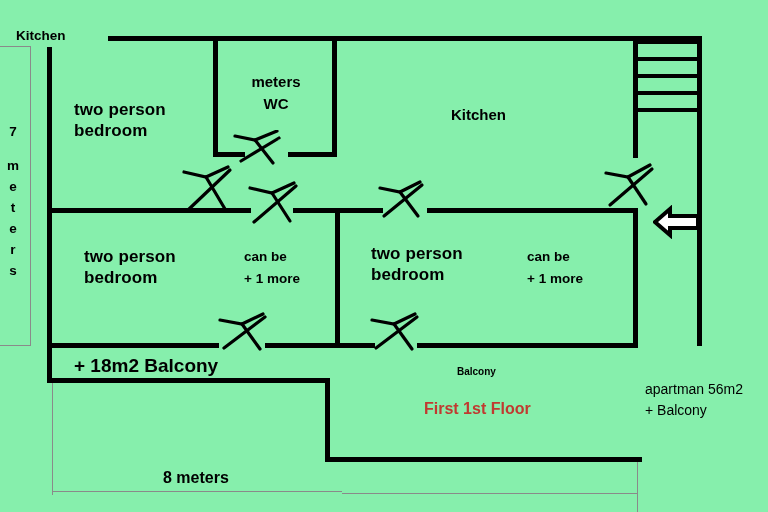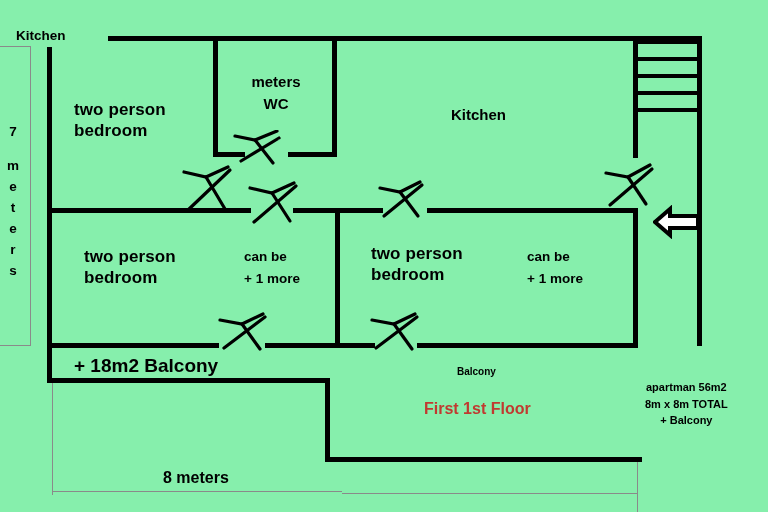--- a/index.html
+++ b/index.html
@@ -48,24 +48,23 @@
     font-size: 16px;
     font-weight: bold;
   }
   .lbl-red {
     color: #c03a30;
     font-size: 16px;
     font-weight: bold;
     line-height: 1.45;
   }
   .lbl-note {
-    font-size: 11px;
-    font-weight: bold;
+    font-size: 14px;
+    font-weight: normal;
     line-height: 1.5;
-    text-align: center;
   }
   .vert-dim {
     position: absolute;
     font-size: 13.5px;
     font-weight: bold;
     text-align: center;
     line-height: 1.55;
     color: #000;
   }
   
@@ -244,21 +243,20 @@
   <div class="lbl lbl-dim" style="left:74px; top:354px; font-size:19px;text-align:right;">+ 18m2   Balcony</div>
 
   <div class="lbl lbl-dim" style="left:457px; top:366px; font-size:10px;text-align:center;">Balcony</div>
 
   <div class="lbl lbl-red" style="left:424px; top:397px;">
     <div>First 1st Floor</div>
   </div>
 
   <div class="lbl lbl-note" style="left:645px; top:379px;">
     <div>apartman 56m2</div>
-    <div>8m x 8m TOTAL</div>
     <div>+ Balcony</div>
   </div>
 
   <div class="thinline" style="left:52px; top:491px; width:290px; height:1px;"></div>
   <div class="thinline" style="left:342px; top:493px; width:296px; height:1px;"></div>
   <div class="thinline" style="left:52px; top:383px; width:1px; height:112px;"></div>
   <div class="thinline" style="left:637px; top:462px; width:1px; height:50px;"></div>
 
   <div class="lbl lbl-dim" style="left:163px; top:468px;">8 meters</div>
 

